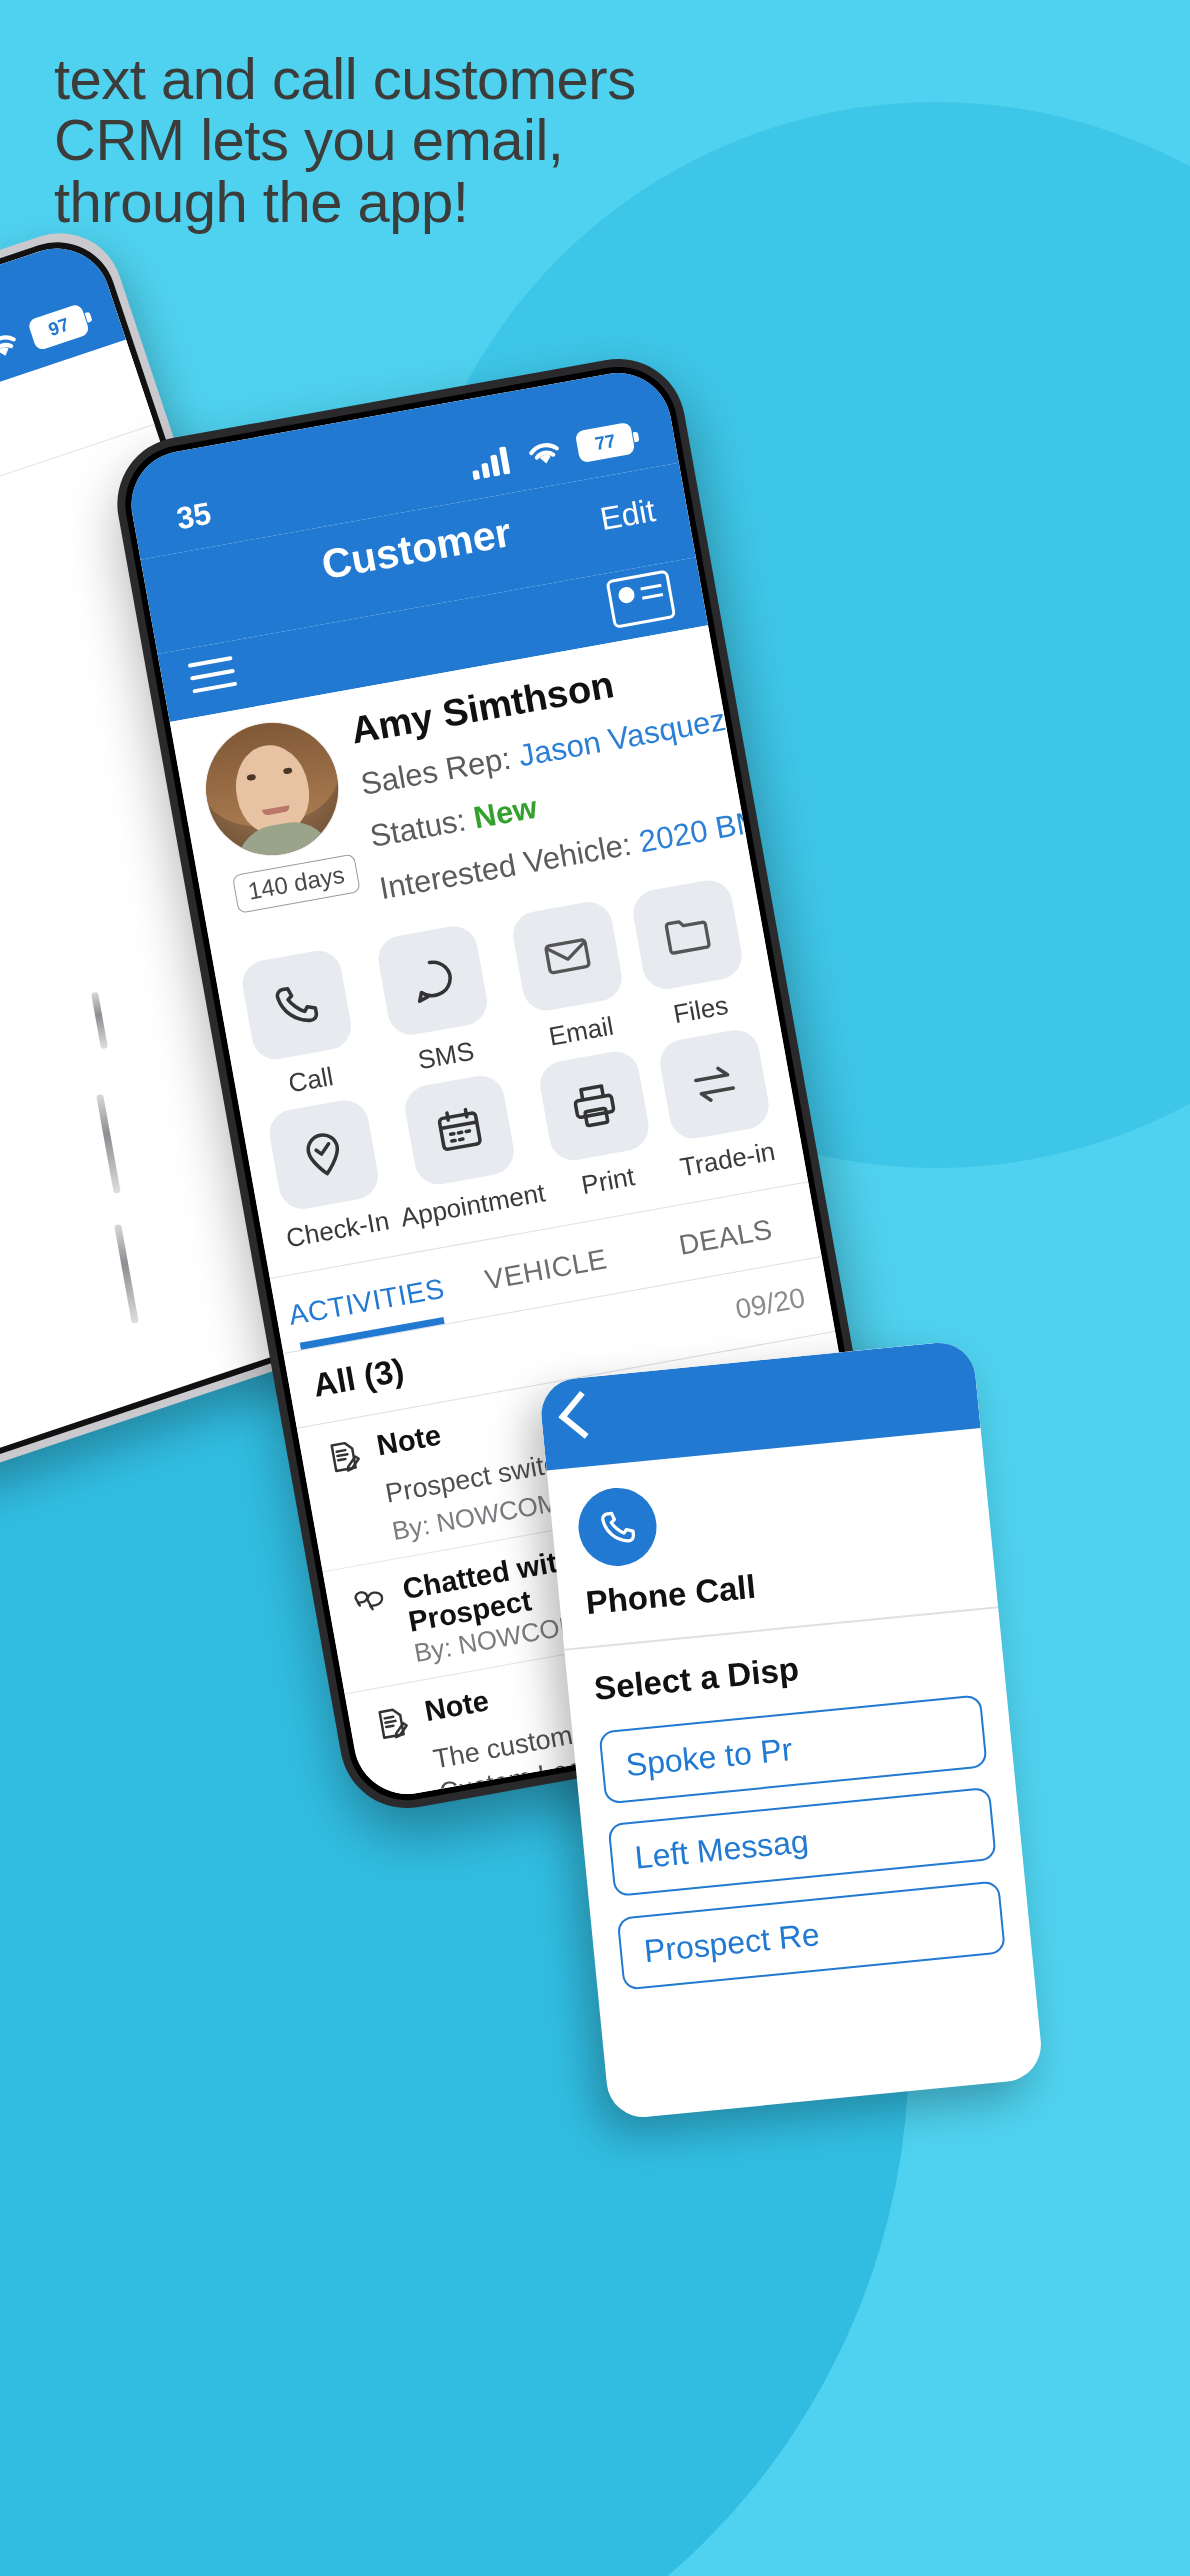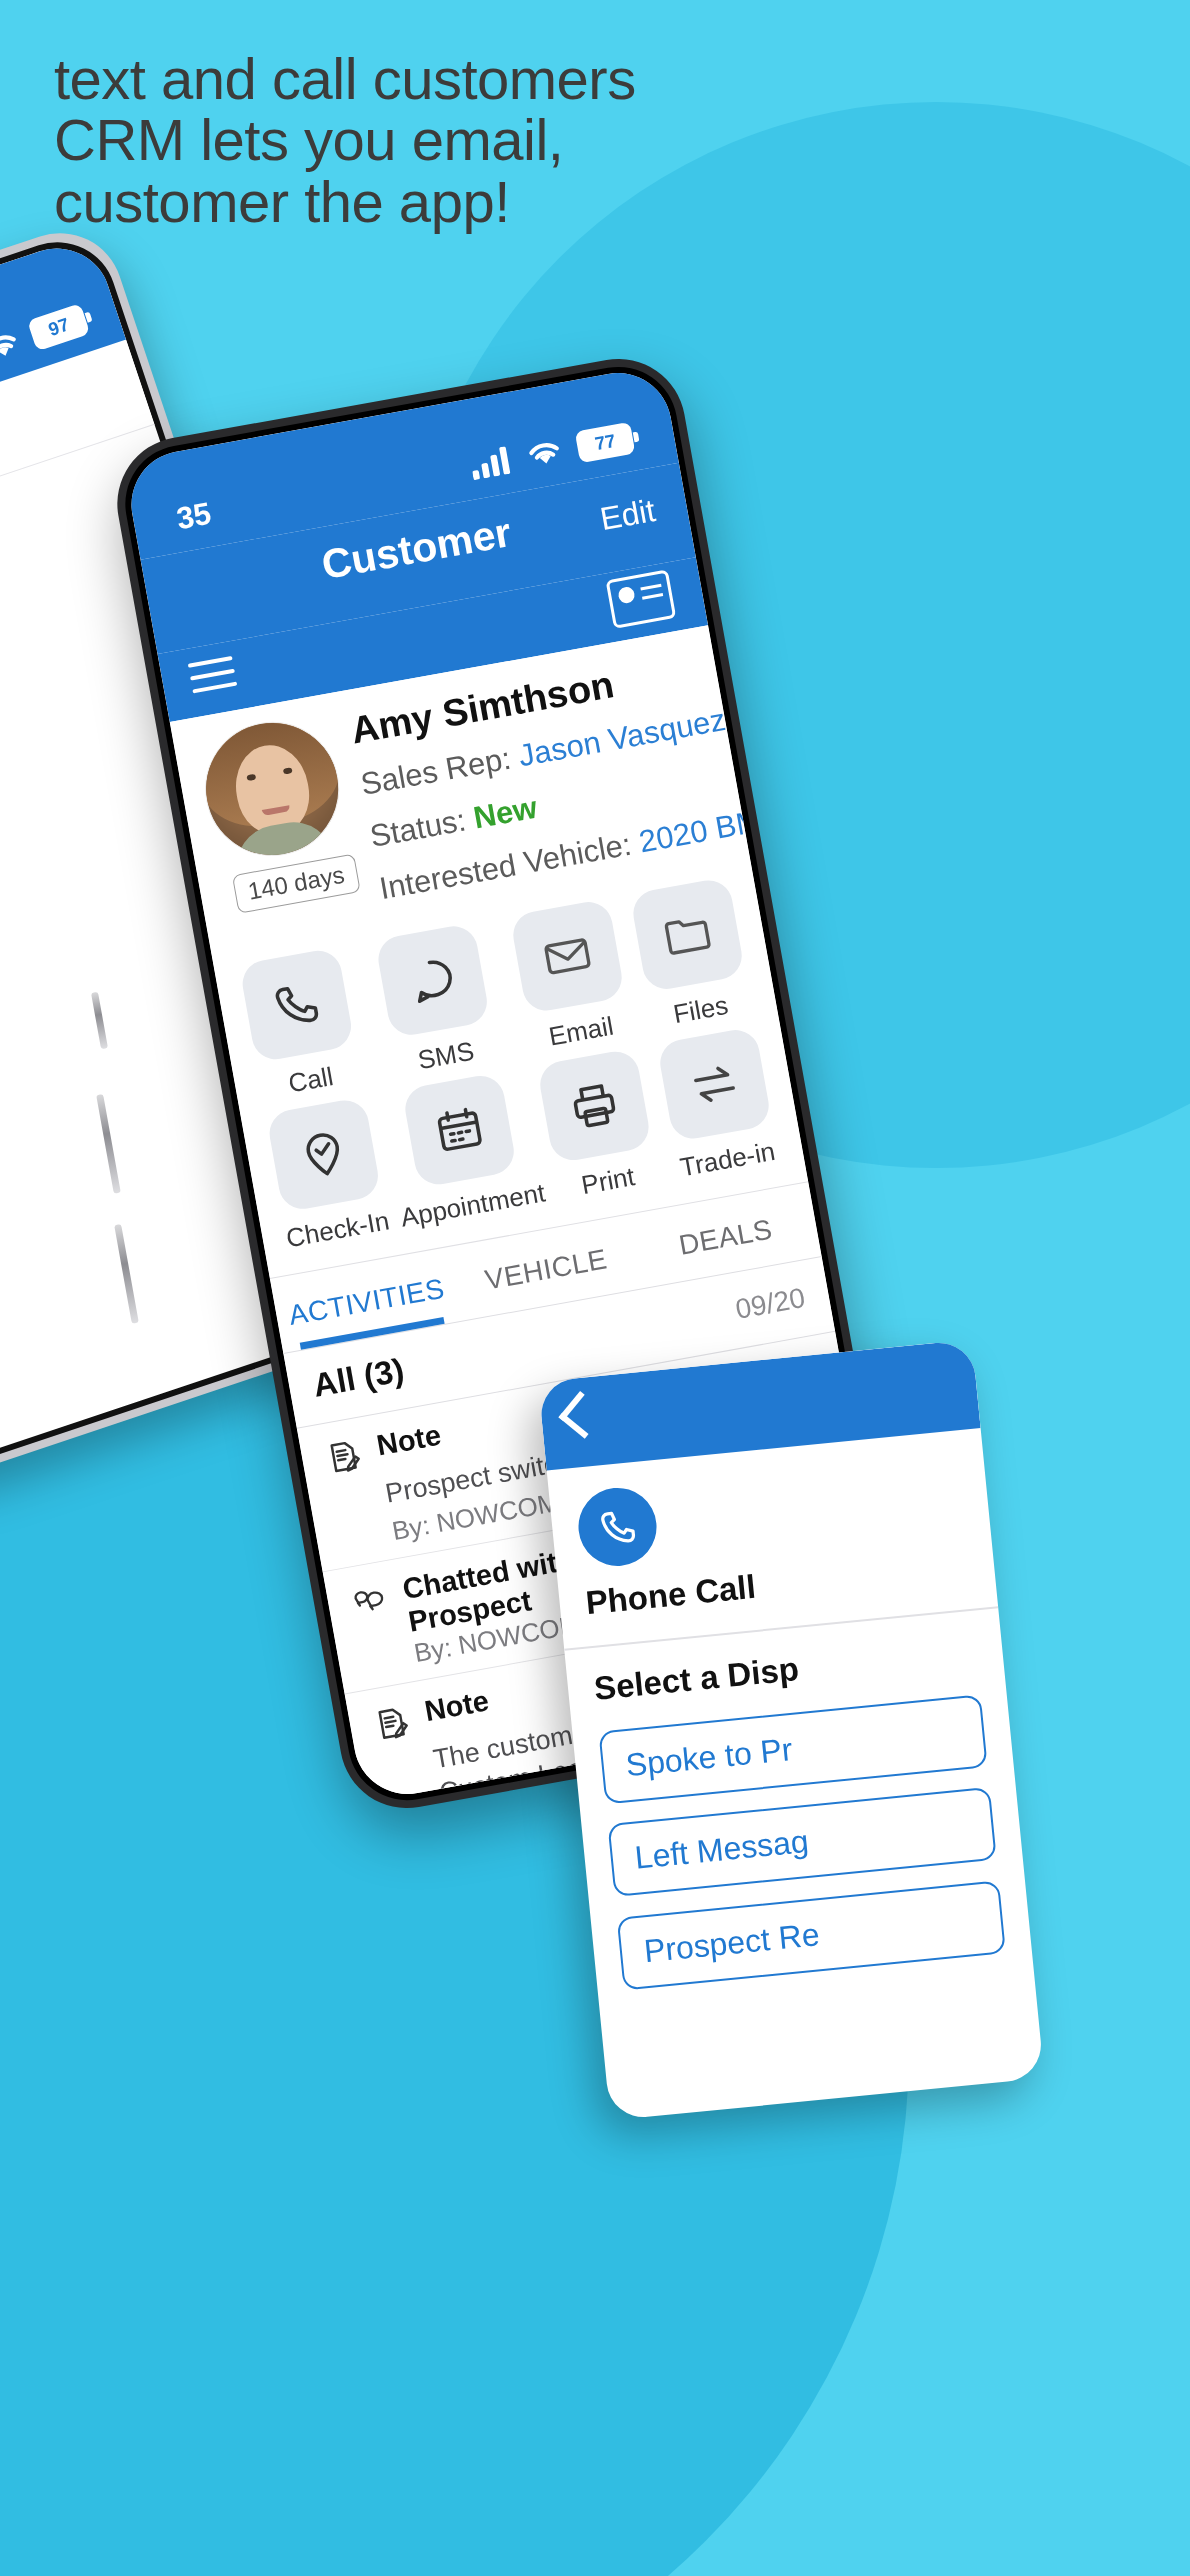--- a/index.html
+++ b/index.html
@@ -281,21 +281,21 @@
 </style>
 </head>
 <body>
 
 <div class="bg-circle"></div>
 <div class="bg-circle2"></div>
 
 <div class="headline">
   <div>text and call customers</div>
   <div>CRM lets you email,</div>
-  <div>customer the app!</div>
+  <div>through the app!</div>
 </div>
 
 <div class="phone" id="phone-back">
   <div class="bezel">
     <div class="screen">
       <div class="statusbar">
         <div class="sb-icons">
 
           <svg width="37" height="28" viewBox="0 0 40 30">
             <path d="M20 26 l6-7 a9 9 0 0 0 -12 0 z" fill="#fff"></path>

